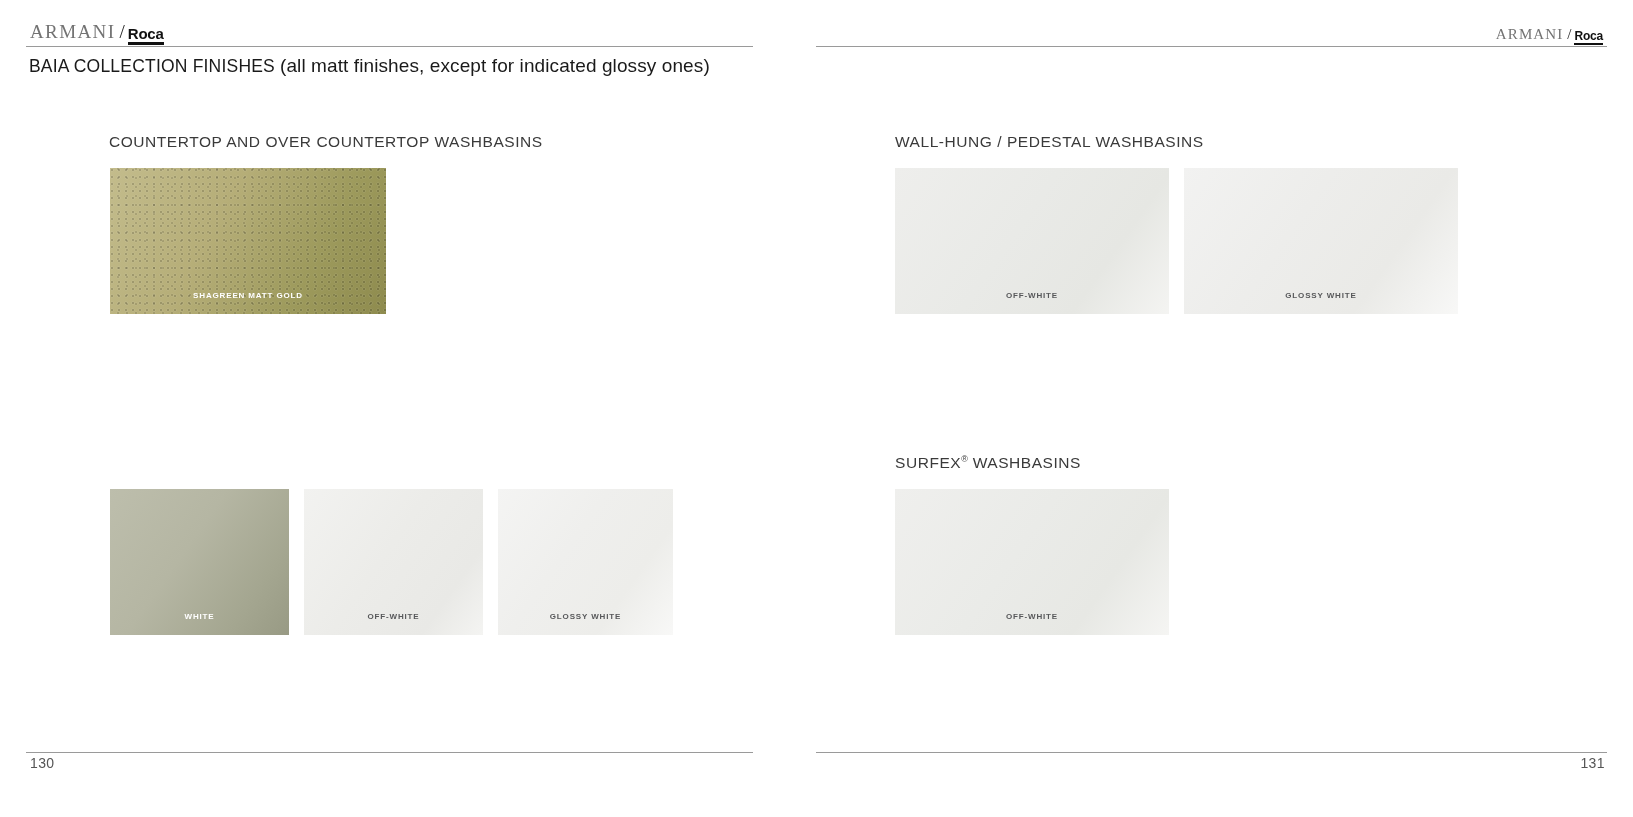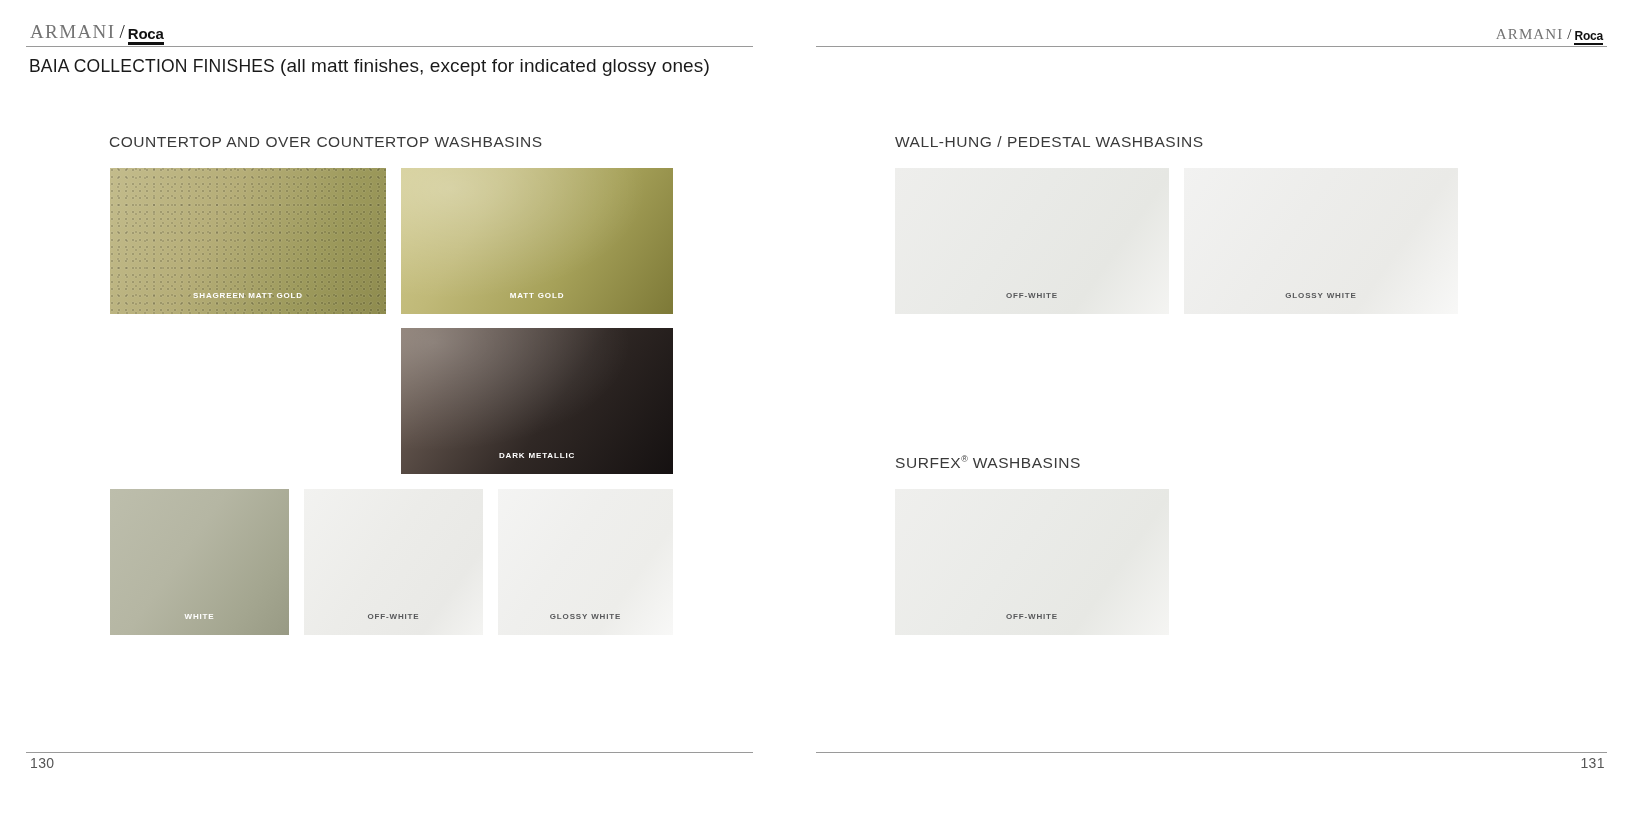--- a/index.html
+++ b/index.html
@@ -194,32 +194,22 @@
     </div>
 
     <div class="section-title" style="left:109px; top:133px;">COUNTERTOP AND OVER COUNTERTOP WASHBASINS</div>
 
     <div class="swatch" style="left:110px; top:168px; width:276px; height:146px;">
       <div class="texture" style="background:linear-gradient(118deg,#c3bc8c 0%,#b6ae78 38%,#9d9a5c 72%,#8e8b4e 100%);"></div>
       <div class="shagreen"></div>
       <div class="label label-light">SHAGREEN MATT GOLD</div>
     </div>
 
-    <div class="swatch" style="left:401px; top:168px; width:272px; height:146px;">
-      <div class="texture" style="background:linear-gradient(122deg,#cfc88a 0%,#c0b978 30%,#a6a159 62%,#7d7937 100%);"></div>
-      <div class="sheen" style="background:radial-gradient(ellipse at 18% 14%, rgba(255,255,255,0.30), rgba(255,255,255,0) 62%);"></div>
-      <div class="label label-light">MATT GOLD</div>
-    </div>
-
-
-    <div class="swatch" style="left:401px; top:328px; width:272px; height:146px;">
-      <div class="texture" style="background:linear-gradient(125deg,#7e6f64 0%,#5b4e47 24%,#302825 56%,#151111 100%);"></div>
-      <div class="sheen" style="background:radial-gradient(ellipse at 12% 10%, rgba(255,255,255,0.22), rgba(255,255,255,0) 58%);"></div>
-      <div class="label label-light">DARK METALLIC</div>
-    </div>
+
+
 
     <div class="swatch" style="left:110px; top:489px; width:179px; height:146px;">
       <div class="texture" style="background:linear-gradient(125deg,#bdbeac 0%,#b5b6a3 42%,#a4a690 78%,#989a84 100%);"></div>
       <div class="label label-light">WHITE</div>
     </div>
 
     <div class="swatch" style="left:304px; top:489px; width:179px; height:146px;">
       <div class="texture" style="background:linear-gradient(125deg,#f2f2f0 0%,#ecece9 45%,#e9e9e6 78%,#f4f4f2 100%);"></div>
       <div class="label label-dark">OFF-WHITE</div>
     </div>

